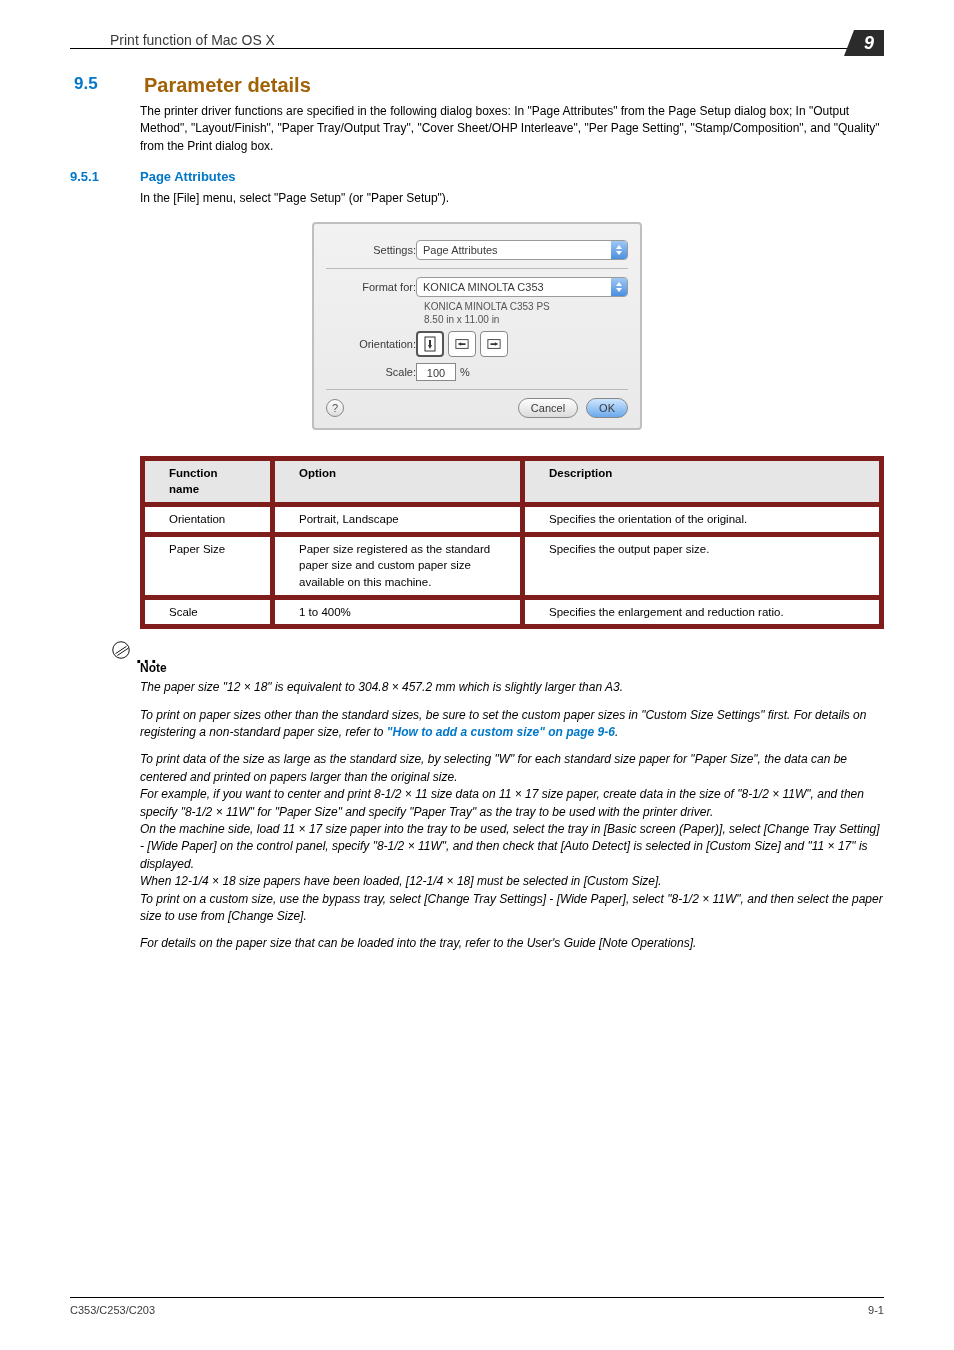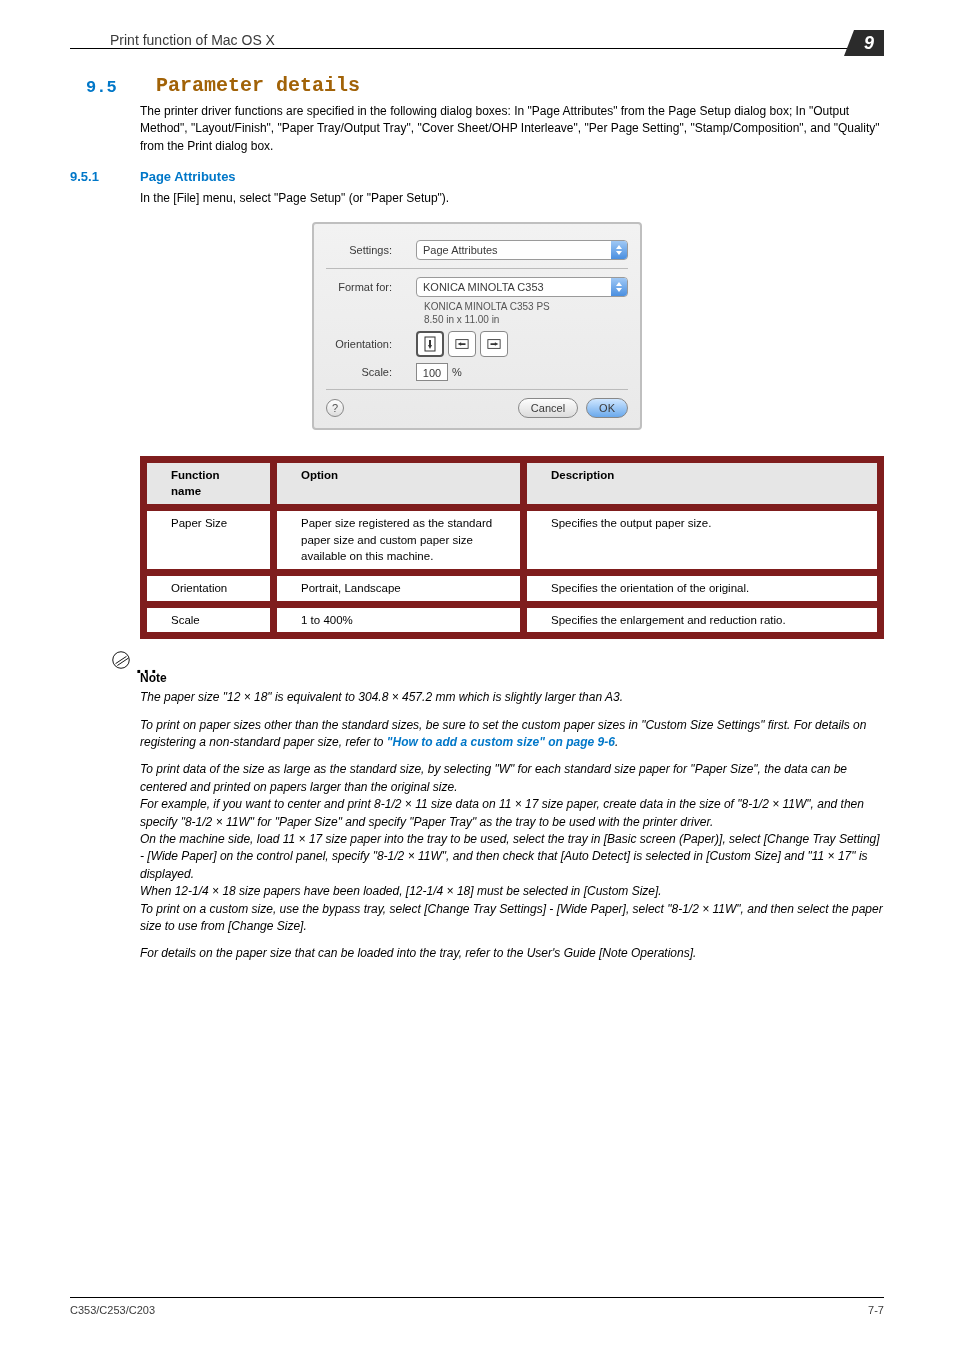--- a/index.html
+++ b/index.html
@@ -5,52 +5,52 @@
   * { box-sizing: border-box; margin: 0; padding: 0; }
   html, body { width: 954px; height: 1350px; background: #fff; font-family: Arial, Helvetica, sans-serif; color: #000; }
   .page { position: relative; width: 954px; height: 1350px; padding: 30px 70px 0 70px; }
 
   .hdrbar { position: relative; height: 26px; margin-bottom: 6px; }
   .hdrtext { font-size: 14px; color: #3a3a3a; position: absolute; left: 40px; top: 2px; }
   .hdrline { position: absolute; left: 0; right: 0; top: 18px; border-top: 1px solid #000; }
   .hdrtab { position: absolute; right: 0; top: 0; width: 30px; height: 26px; background: #2b2b2b; color: #fff; text-align: center; line-height: 26px; font-size: 18px; font-style: italic; font-weight: bold; }
   .hdrtab::before { content: ""; position: absolute; left: -10px; top: 0; width: 0; height: 0; border-bottom: 26px solid #2b2b2b; border-left: 10px solid transparent; }
 
-  .h2row { display: flex; align-items: flex-end; margin: 18px 0 6px 16px; font-family: Liberation Mono, monospace; }
+  .h2row { display: flex; align-items: flex-start; margin: 18px 0 6px 4px; }
   .h2num { color: #0077c8; font-weight: bold; font-size: 17px; width: 70px; }
   .h2txt { color: #a16207; font-weight: bold; font-size: 20px; }
 
   .h3row { display: flex; align-items: baseline; margin: 14px 0 6px 0; }
   .h3num { color: #0077c8; font-weight: bold; font-size: 13px; width: 70px; }
   .h3txt { color: #0077c8; font-weight: bold; font-size: 13px; }
 
   .body { margin-left: 70px; font-size: 12px; line-height: 1.45; }
   .body p { margin-bottom: 6px; }
 
   .dialog-wrap { display: flex; justify-content: center; margin: 14px 0 26px 0; }
   .dialog { width: 330px; border: 2px solid #bfbfbf; border-radius: 4px; background: linear-gradient(#f2f2f2,#e9e9e9); padding: 10px 12px 10px 12px; font-size: 11px; color: #3a3a3a; font-family: "Lucida Grande", Arial, sans-serif; }
   .drow { display: flex; align-items: center; margin: 6px 0; }
-  .dlbl { width: 90px; text-align: right; padding-right: 24px; }
+  .dlbl { width: 90px; text-align: right; padding-right: 0; }
   .dsel { position: relative; flex: 1; display: flex; align-items: center; background: #fff; border: 1px solid #9a9a9a; border-radius: 4px; height: 20px; padding: 0 18px 0 6px; font-size: 11px; }
   .dsel .cap { position: absolute; right: 0; top: 0; bottom: 0; width: 16px; background: linear-gradient(#9fc8f5,#4a8fe0); border-radius: 0 3px 3px 0; display:flex; align-items:center; justify-content:center; }
   .dsel .cap svg { width: 6px; height: 10px; display:block; }
   .subtxt { margin-left: 98px; font-size: 10px; color: #555; margin-top: -2px; margin-bottom: 4px; }
   .oribtn { width: 28px; height: 26px; border: 1px solid #888; border-radius: 4px; background:#fff; margin-right: 4px; display:flex; align-items:center; justify-content:center; }
   .oribtn.sel { border: 2px solid #555; }
   .oribtn svg { width: 14px; height: 16px; }
-  .scaleinp { width: 32px; height: 18px; border: 1px solid #888; background:#fff; text-align:center; font-size:11px; line-height:18px; }
+  .scaleinp { width: 40px; height: 18px; border: 1px solid #888; background:#fff; text-align:center; font-size:11px; line-height:18px; }
   .dlgline { border-top: 1px solid #bbb; margin: 8px 0; }
   .dlgbtns { display: flex; justify-content: flex-end; gap: 8px; padding-left: 20px; }
   .dlgbtn { height: 20px; border: 1px solid #888; border-radius: 10px; background: linear-gradient(#fdfdfd,#dcdcdc); font-size: 11px; padding: 0 12px; line-height: 18px; }
   .dlgbtn.ok { background: linear-gradient(#cfe6ff,#6aa9ec); }
   .helpbtn { width: 18px; height: 18px; border: 1px solid #888; border-radius: 50%; background: linear-gradient(#fff,#ddd); text-align: center; line-height: 16px; font-size: 11px; color: #555; }
   .dlgfoot { display: flex; justify-content: space-between; align-items: center; margin-top: 6px; }
 
   table.params { width: 100%; border-collapse: collapse; font-size: 11.5px; margin: 6px 0 10px 0; }
-  table.params th, table.params td { border: 7px solid #7f1d1d; padding: 4px 24px; text-align: left; vertical-align: top; }
+  table.params th, table.params td { border: 5px solid #7f1d1d; padding: 4px 24px; text-align: left; vertical-align: top; }
   table.params th { background: #e6e6e6; font-weight: bold; }
   table.params td:nth-child(1) { width: 130px; }
   table.params td:nth-child(2) { width: 250px; }
 
   .noteicon { margin-left: 40px; margin-top: 6px; display: flex; align-items: flex-end; gap: 4px; }
   .noteicon svg { width: 22px; height: 22px; }
   .dots { font-size: 20px; line-height: 10px; letter-spacing: 2px; font-weight: bold; color:#000; }
   .notelabel { margin-left: 70px; font-size: 12px; font-weight: bold; margin-bottom: 4px; }
   .notetext { margin-left: 70px; font-size: 12px; font-style: italic; line-height: 1.45; margin-bottom: 10px; }
   .link { color: #0077c8; font-weight: bold; font-style: italic; }
@@ -158,28 +158,28 @@
     <table class="params">
       <thead>
         <tr>
           <th>Function name</th>
           <th>Option</th>
           <th>Description</th>
         </tr>
       </thead>
       <tbody>
         <tr>
+          <td>Orientation</td>
+          <td>Portrait, Landscape</td>
+          <td>Specifies the orientation of the original.</td>
+        </tr>
+        <tr>
           <td>Paper Size</td>
           <td>Paper size registered as the standard paper size and custom paper size available on this machine.</td>
           <td>Specifies the output paper size.</td>
-        </tr>
-        <tr>
-          <td>Orientation</td>
-          <td>Portrait, Landscape</td>
-          <td>Specifies the orientation of the original.</td>
         </tr>
         <tr>
           <td>Scale</td>
           <td>1 to 400%</td>
           <td>Specifies the enlargement and reduction ratio.</td>
         </tr>
       </tbody>
     </table>
   </div>
 
@@ -202,16 +202,16 @@
   <div class="notetext" style="white-space: pre-line;">To print data of the size as large as the standard size, by selecting "W" for each standard size paper for "Paper Size", the data can be centered and printed on papers larger than the original size.
 For example, if you want to center and print 8-1/2 × 11 size data on 11 × 17 size paper, create data in the size of "8-1/2 × 11W", and then specify "8-1/2 × 11W" for "Paper Size" and specify "Paper Tray" as the tray to be used with the printer driver.
 On the machine side, load 11 × 17 size paper into the tray to be used, select the tray in [Basic screen (Paper)], select [Change Tray Setting] - [Wide Paper] on the control panel, specify "8-1/2 × 11W", and then check that [Auto Detect] is selected in [Custom Size] and "11 × 17" is displayed.
 When 12-1/4 × 18 size papers have been loaded, [12-1/4 × 18] must be selected in [Custom Size].
 To print on a custom size, use the bypass tray, select [Change Tray Settings] - [Wide Paper], select "8-1/2 × 11W", and then select the paper size to use from [Change Size].</div>
 
   <div class="notetext">For details on the paper size that can be loaded into the tray, refer to the User's Guide [Note Operations].</div>
 
   <div class="footer">
     <span>C353/C253/C203</span>
-    <span>7-7</span>
+    <span>9-1</span>
   </div>
 
 </div>
 
 </body></html>

